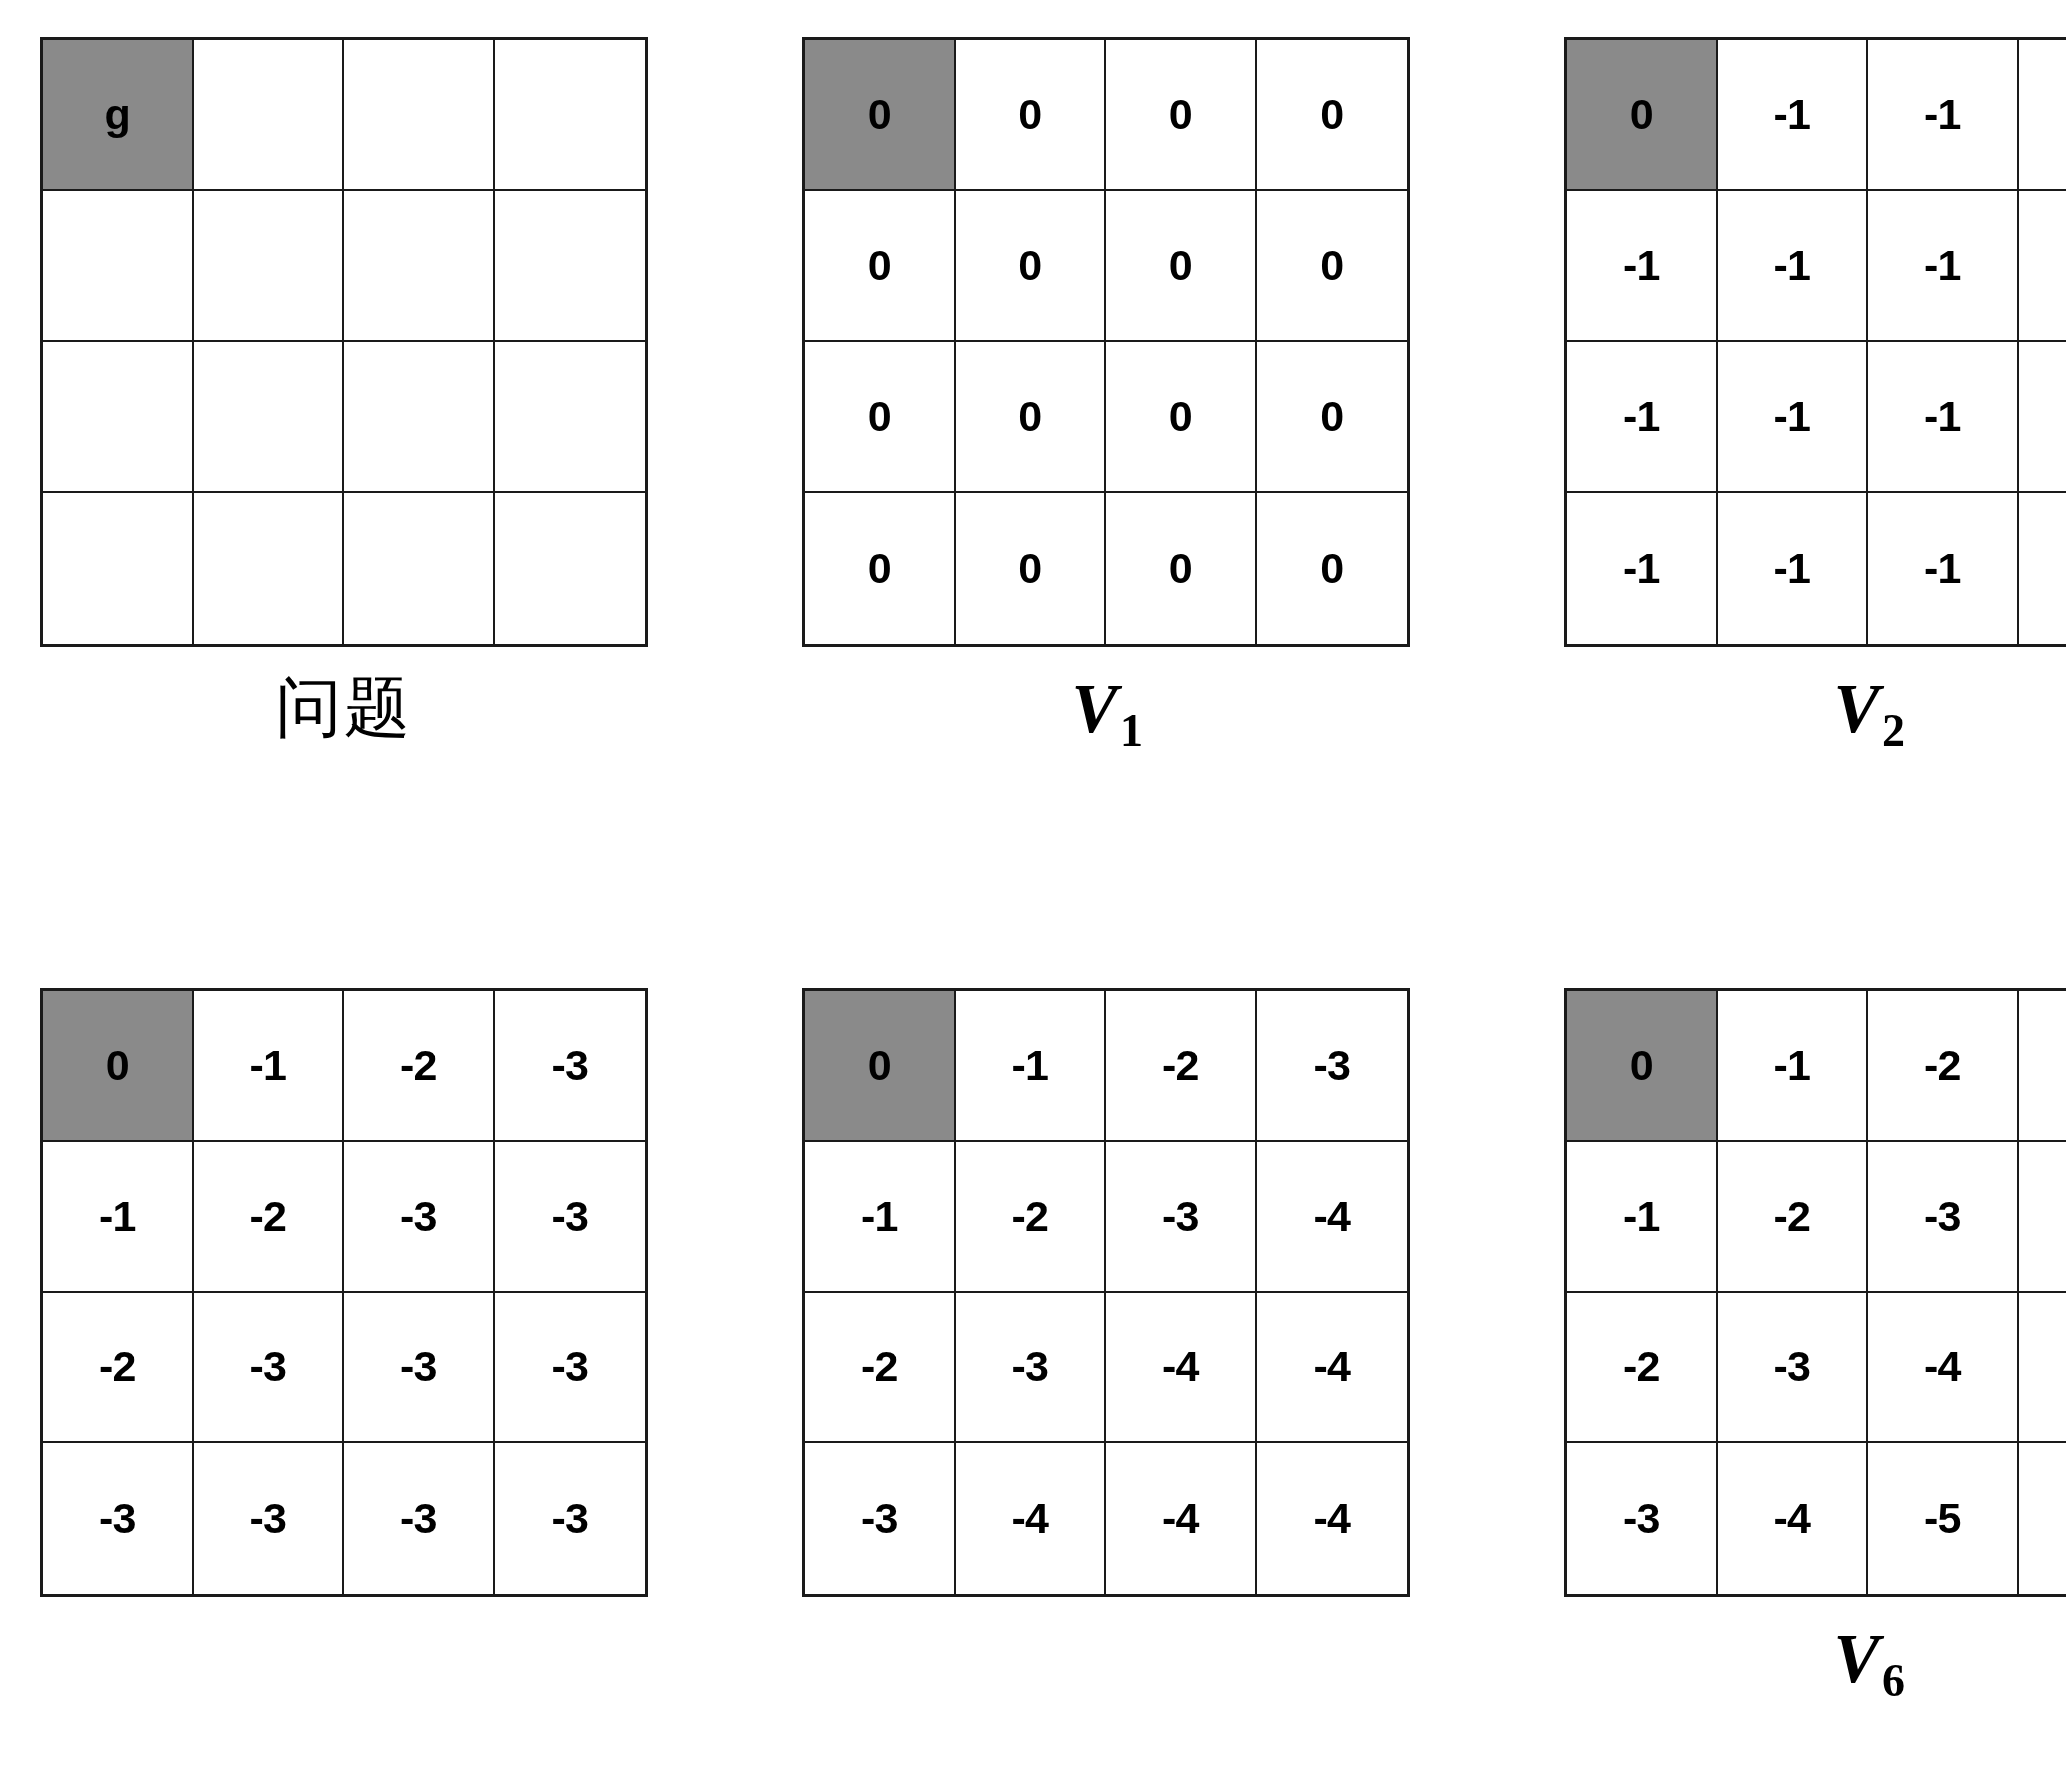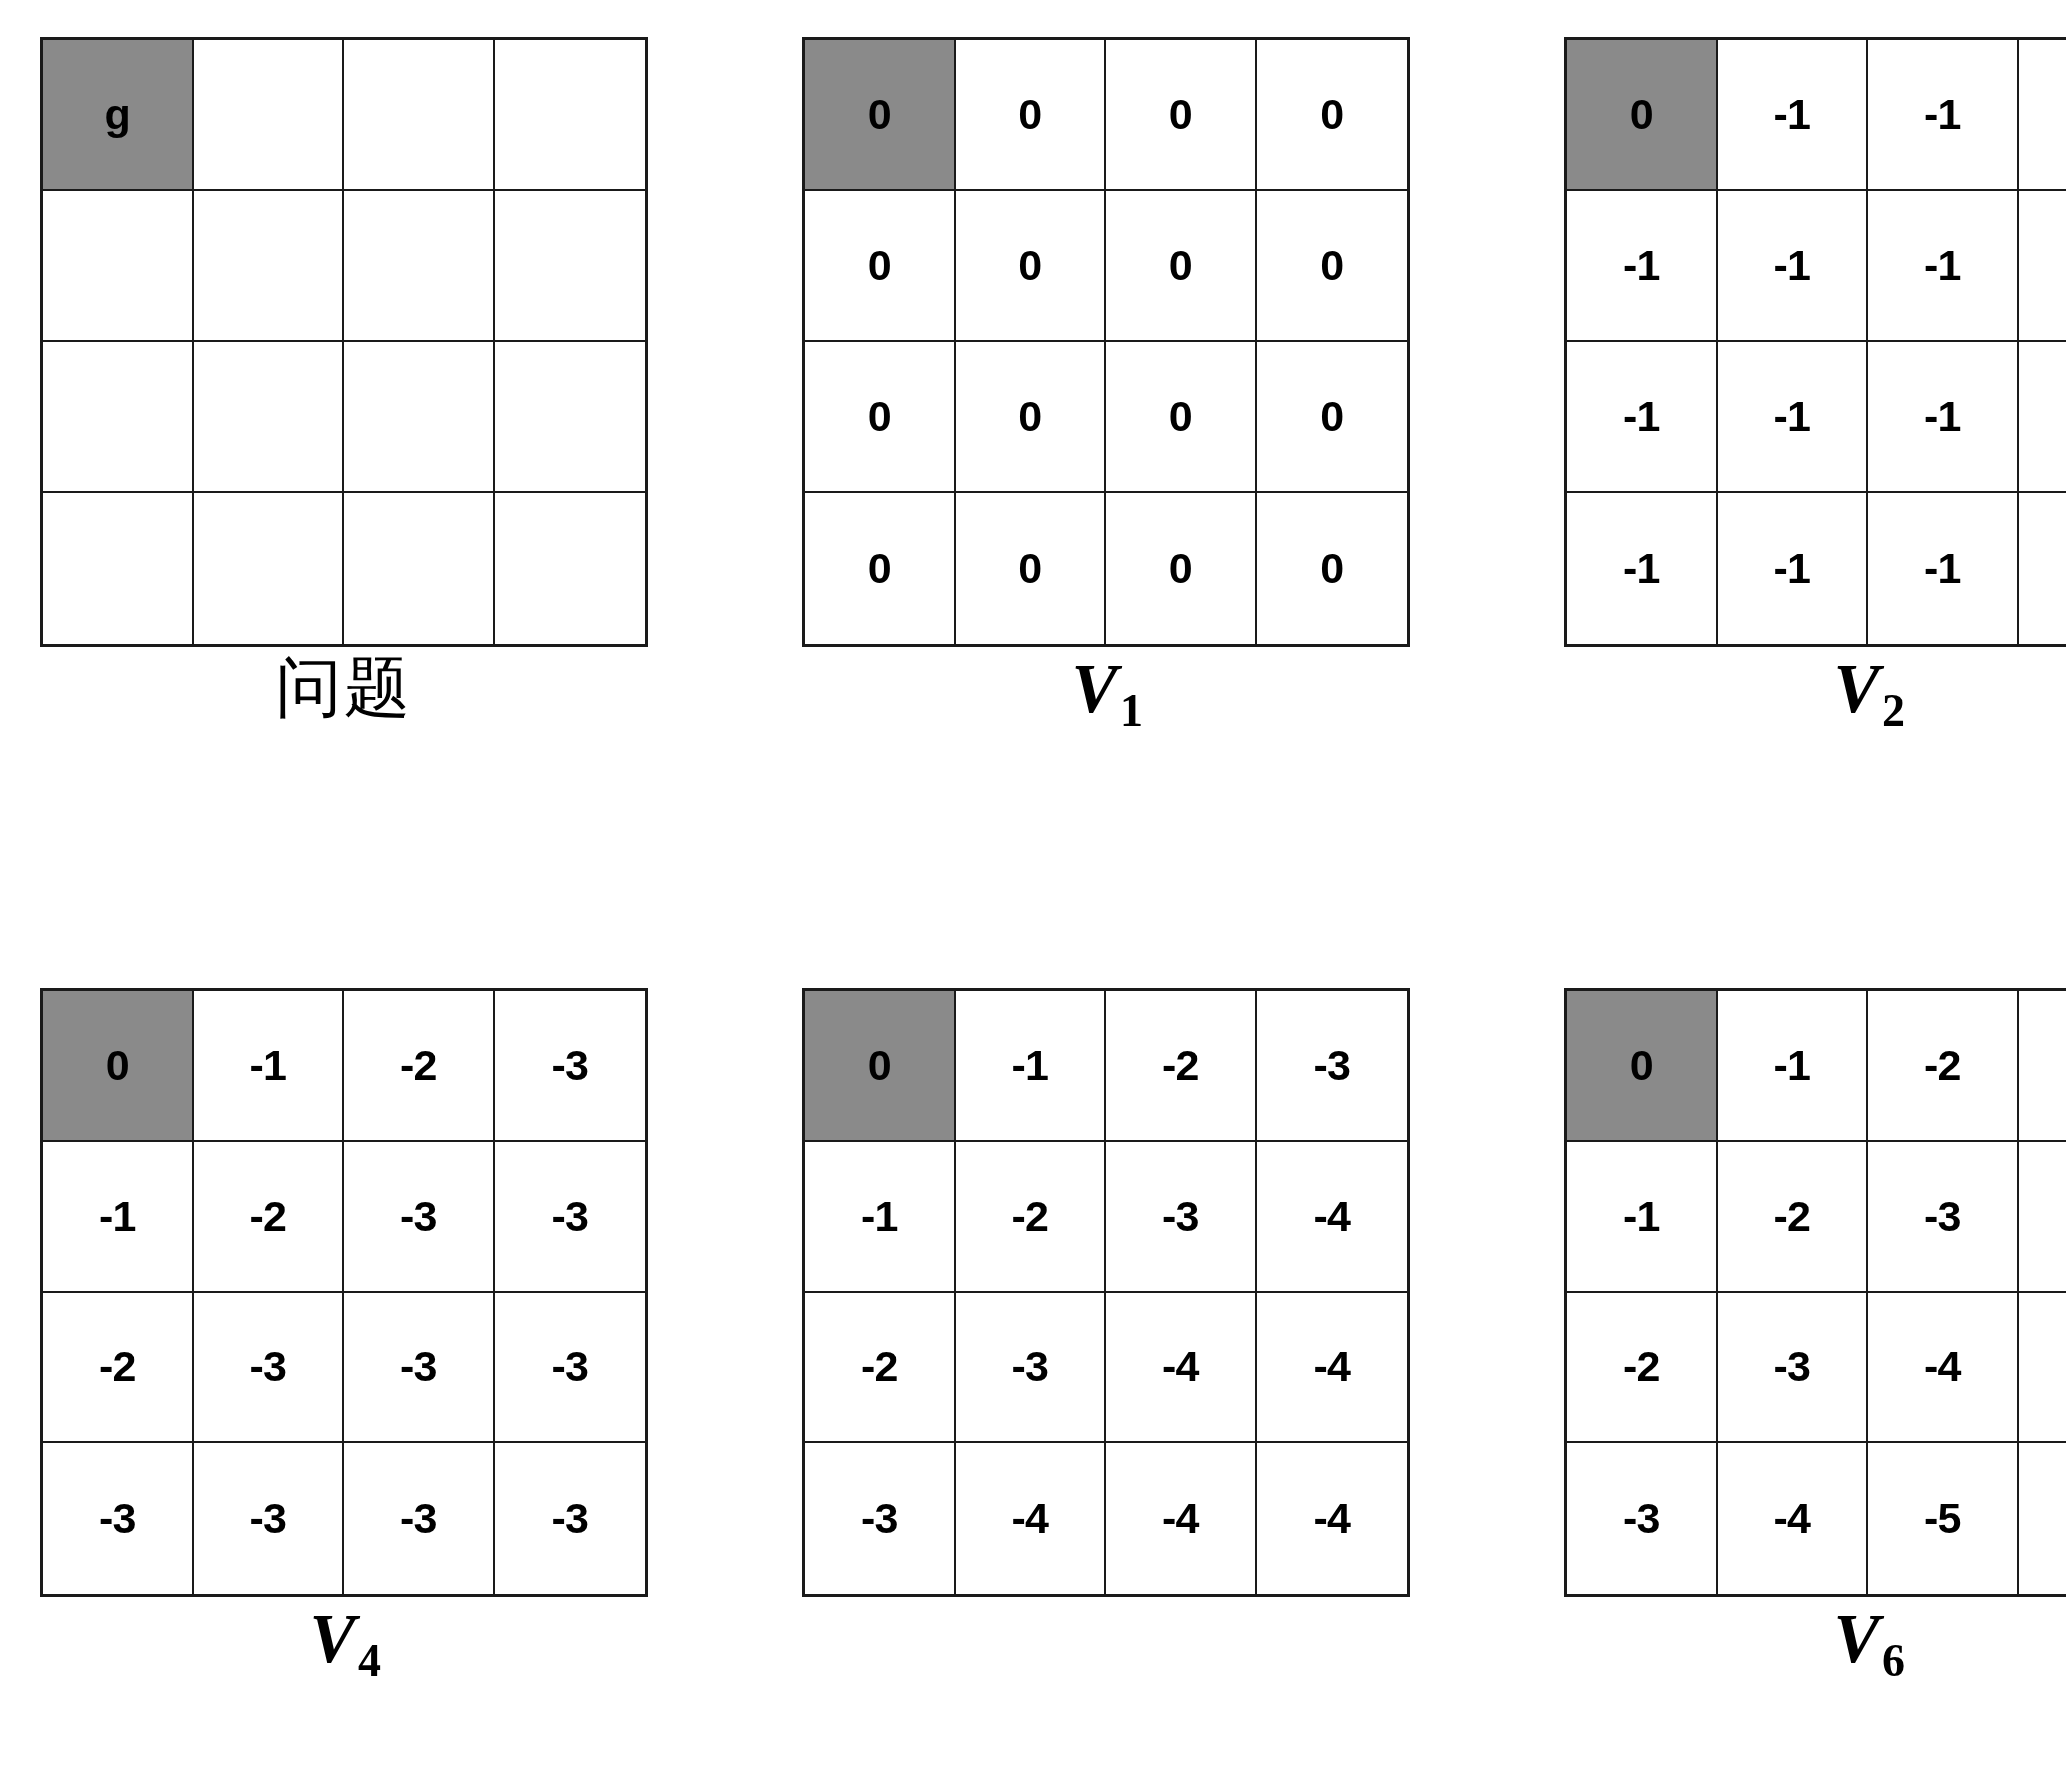--- a/index.html
+++ b/index.html
@@ -53,21 +53,21 @@
     background: #ffffff;
   }
   .cell.c3 { border-right: none; }
   .cell.r3 { border-bottom: none; }
   .cell.shaded { background: #8a8a8a; }
 
   
   .caption {
     width: 100%;
     text-align: center;
-    margin-top: 8px;
+    margin-top: 28px;
     line-height: 1;
     white-space: nowrap;
   }
   .caption .vsym {
     font-family: "Liberation Serif", "DejaVu Serif", serif;
     font-style: italic;
     font-weight: 700;
     font-size: 69px;
     color: #000000;
   }
@@ -168,21 +168,20 @@
         <div class="cell c3">-3</div>
         <div class="cell">-2</div>
         <div class="cell">-3</div>
         <div class="cell">-3</div>
         <div class="cell c3">-3</div>
         <div class="cell r3">-3</div>
         <div class="cell r3">-3</div>
         <div class="cell r3">-3</div>
         <div class="cell c3 r3">-3</div>
       </div>
-      <div class="caption"><span class="vsym">V</span><span class="vsub">4</span></div>
     </div>
     <div class="panel" style="left: 802px; top: 988px; width: 608px;">
       <div class="grid" style="height: 609px;">
         <div class="cell shaded">0</div>
         <div class="cell">-1</div>
         <div class="cell">-2</div>
         <div class="cell c3">-3</div>
         <div class="cell">-1</div>
         <div class="cell">-2</div>
         <div class="cell">-3</div>

